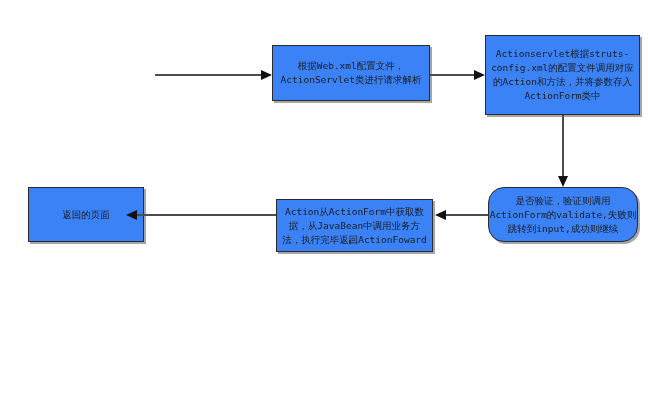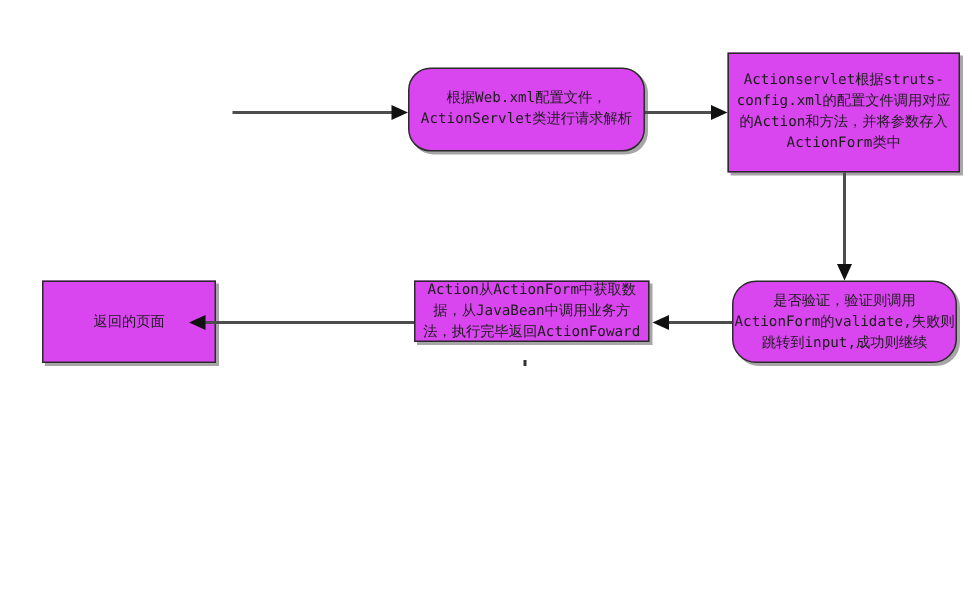--- a/index.html
+++ b/index.html
@@ -10,21 +10,21 @@
   #canvas {
     position: relative;
     width: 648px;
     height: 400px;
     background: #ffffff;
     overflow: hidden;
     font-family: "DejaVu Sans Mono", "Liberation Mono", monospace;
   }
   .node {
     position: absolute;
-    background: #d946ef;
+    background: #3b82f6;
     border: 1px solid #2b2b2b;
     box-shadow: 2px 2px 0 #a6a6a6;
     display: flex;
     align-items: center;
     justify-content: center;
     box-sizing: border-box;
   }
   .node-text {
     width: 100%;
     text-align: center;
@@ -57,24 +57,24 @@
     border-right: 5px solid transparent;
     border-top: 11px solid #111111;
   }
   .tick {
     position: absolute;
     background: #333333;
   }
 
   
   #node-client   { left: 1px;   top: 45px;  width: 154px; height: 57px; }
-  #node-parse    { left: 272px; top: 45px;  width: 158px; height: 56px; border-radius: 15px; }
+  #node-parse    { left: 272px; top: 45px;  width: 158px; height: 56px; }
   #node-dispatch { left: 485px; top: 35px;  width: 155px; height: 80px; }
   #node-validate { left: 488px; top: 187px; width: 150px; height: 55px; border-radius: 16px; }
-  #node-action   { left: 276px; top: 187px; width: 157px; height: 41px; }
+  #node-action   { left: 276px; top: 199px; width: 157px; height: 53px; }
   #node-result   { left: 28px;  top: 187px; width: 116px;  height: 55px; }
 
   
   #edge1-line { left: 155px; top: 74px;  width: 107px; height: 2px; }
   #edge1-head { left: 261px; top: 70px; }
   #edge2-line { left: 430px; top: 74px;  width: 45px;  height: 2px; }
   #edge2-head { left: 474px; top: 70px; }
   #edge3-line { left: 562px; top: 115px; width: 2px;   height: 62px; }
   #edge3-head { left: 558px; top: 176px; }
   #edge4-line { left: 445px; top: 214px; width: 43px;  height: 2px; }

